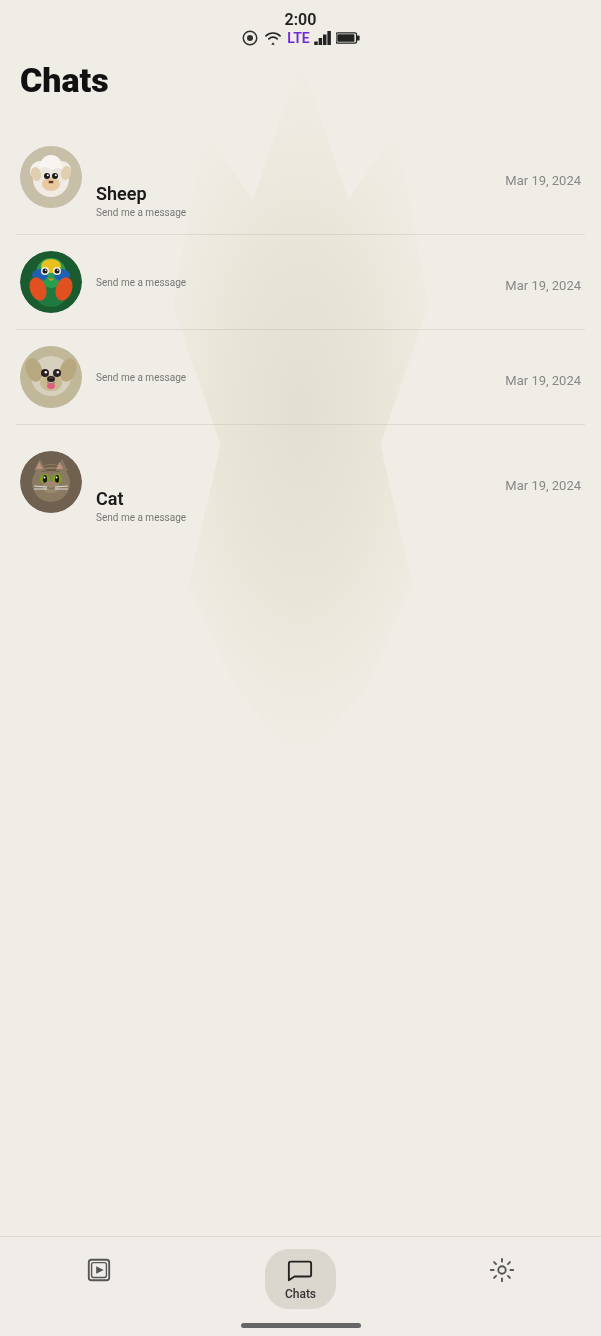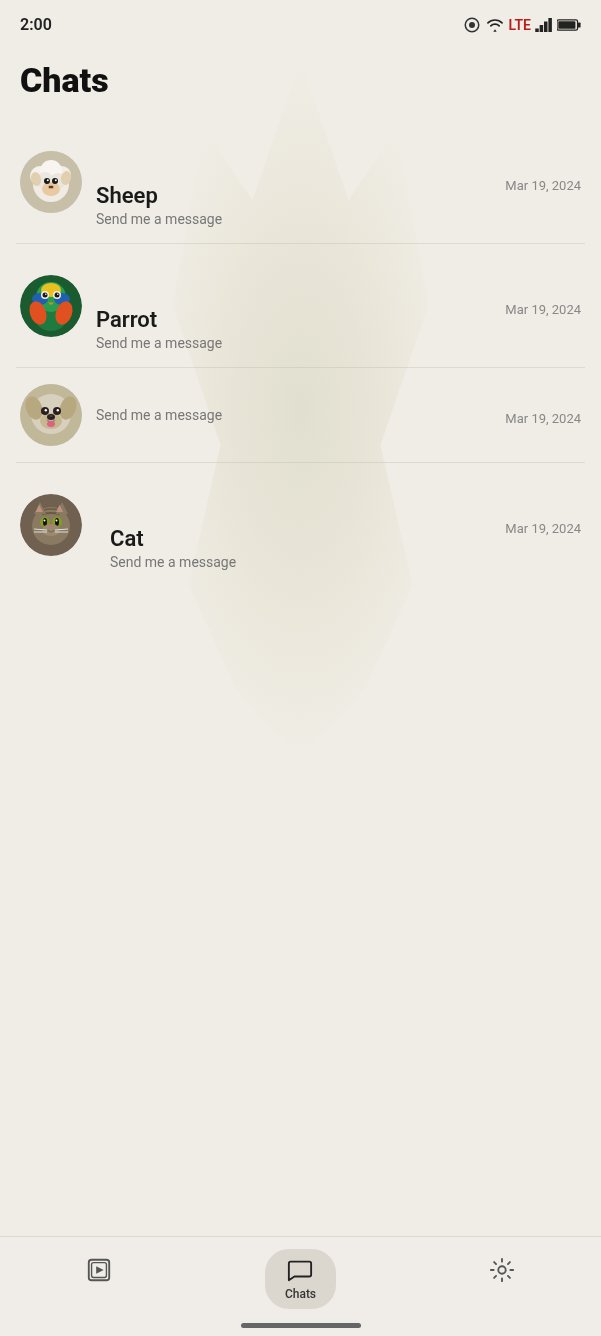--- a/index.html
+++ b/index.html
@@ -30,20 +30,21 @@
 
     
     .status-bar {
       display: flex;
       justify-content: space-between;
       align-items: center;
       padding: 10px 20px 5px;
       height: 44px;
       position: relative;
       z-index: 10;
+      flex-direction: column;
     }
 
     .status-time {
       font-size: 16px;
       font-weight: 600;
       color: #222;
     }
 
     .status-icons {
       display: flex;
@@ -75,50 +76,49 @@
     .chat-item {
       display: flex;
       align-items: center;
       padding: 16px 4px;
       border-bottom: 1px solid rgba(180,175,160,0.3);
       cursor: pointer;
     }
 
     .chat-item:last-child {
       border-bottom: none;
-      gap: 14px;
     }
 
     .avatar {
       width: 62px;
       height: 62px;
       border-radius: 50%;
       overflow: hidden;
       flex-shrink: 0;
       margin-right: 14px;
       background: #ccc;
       display: flex;
       align-items: center;
       justify-content: center;
     }
 
     .chat-info {
       flex: 1;
     }
 
     .chat-name {
-      font-size: 22px;
+      font-size: 18px;
       font-weight: 600;
       color: #1a1a1a;
       margin-bottom: 3px;
       margin-top: 47px;
     }
 
     .chat-preview {
-      font-size: 14px;
+      font-size: 10px;
       color: #777;
     }
 
     .chat-date {
       font-size: 13px;
       color: #888;
       margin-left: 8px;
       flex-shrink: 0;
       margin-top: 7px;
     }
@@ -197,21 +197,21 @@
       <circle cx="12" cy="12" r="9" fill="none" stroke="#333" stroke-width="2"></circle>
       <circle cx="12" cy="12" r="4" fill="#333"></circle>
     </svg>
 
     <svg width="20" height="16" viewBox="0 0 24 18">
       <path d="M12 14l2 3H10l2-3z" fill="#222"></path>
       <path d="M7 10c1.4-1.4 3.1-2 5-2s3.6.6 5 2" fill="none" stroke="#222" stroke-width="2" stroke-linecap="round"></path>
       <path d="M3.5 6.5C5.9 4.1 8.8 3 12 3s6.1 1.1 8.5 3.5" fill="none" stroke="#222" stroke-width="2" stroke-linecap="round"></path>
     </svg>
 
-    <span style="font-size:14px;font-weight:600;color:#b91c1c;">LTE</span>
+    <span style="font-size:14px;font-weight:600;color:#6d28d9;">LTE</span>
 
     <svg width="18" height="14" viewBox="0 0 20 16">
       <rect x="0" y="12" width="4" height="4" fill="#222"></rect>
       <rect x="5" y="8" width="4" height="8" fill="#222"></rect>
       <rect x="10" y="4" width="4" height="12" fill="#222"></rect>
       <rect x="15" y="0" width="4" height="16" fill="#222"></rect>
     </svg>
 
     <svg width="24" height="14" viewBox="0 0 28 14">
       <rect x="0" y="1" width="24" height="12" rx="2" ry="2" fill="none" stroke="#222" stroke-width="1.5"></rect>
@@ -281,21 +281,20 @@
         <circle cx="25.8" cy="19.2" r="0.8" fill="white"></circle>
         <circle cx="37.8" cy="19.2" r="0.8" fill="white"></circle>
 
         <path d="M28 27 Q31 33 34 27 Q31 28 28 27Z" fill="#d09020"></path>
 
         <ellipse cx="18" cy="38" rx="8" ry="12" fill="#e05020" transform="rotate(-20,18,38)"></ellipse>
         <ellipse cx="44" cy="38" rx="8" ry="12" fill="#e05020" transform="rotate(20,44,38)"></ellipse>
       </svg>
     </div>
     <div class="chat-info">
-      <div class="chat-name">Parrot</div>
       <div class="chat-preview">Send me a message</div>
     </div>
     <div class="chat-date">Mar 19, 2024</div>
   </div>
 
   <div class="chat-item">
     <div class="avatar">
       <svg viewBox="0 0 62 62" xmlns="http://www.w3.org/2000/svg">
         <circle cx="31" cy="31" r="31" fill="#c0b898"></circle>
 

